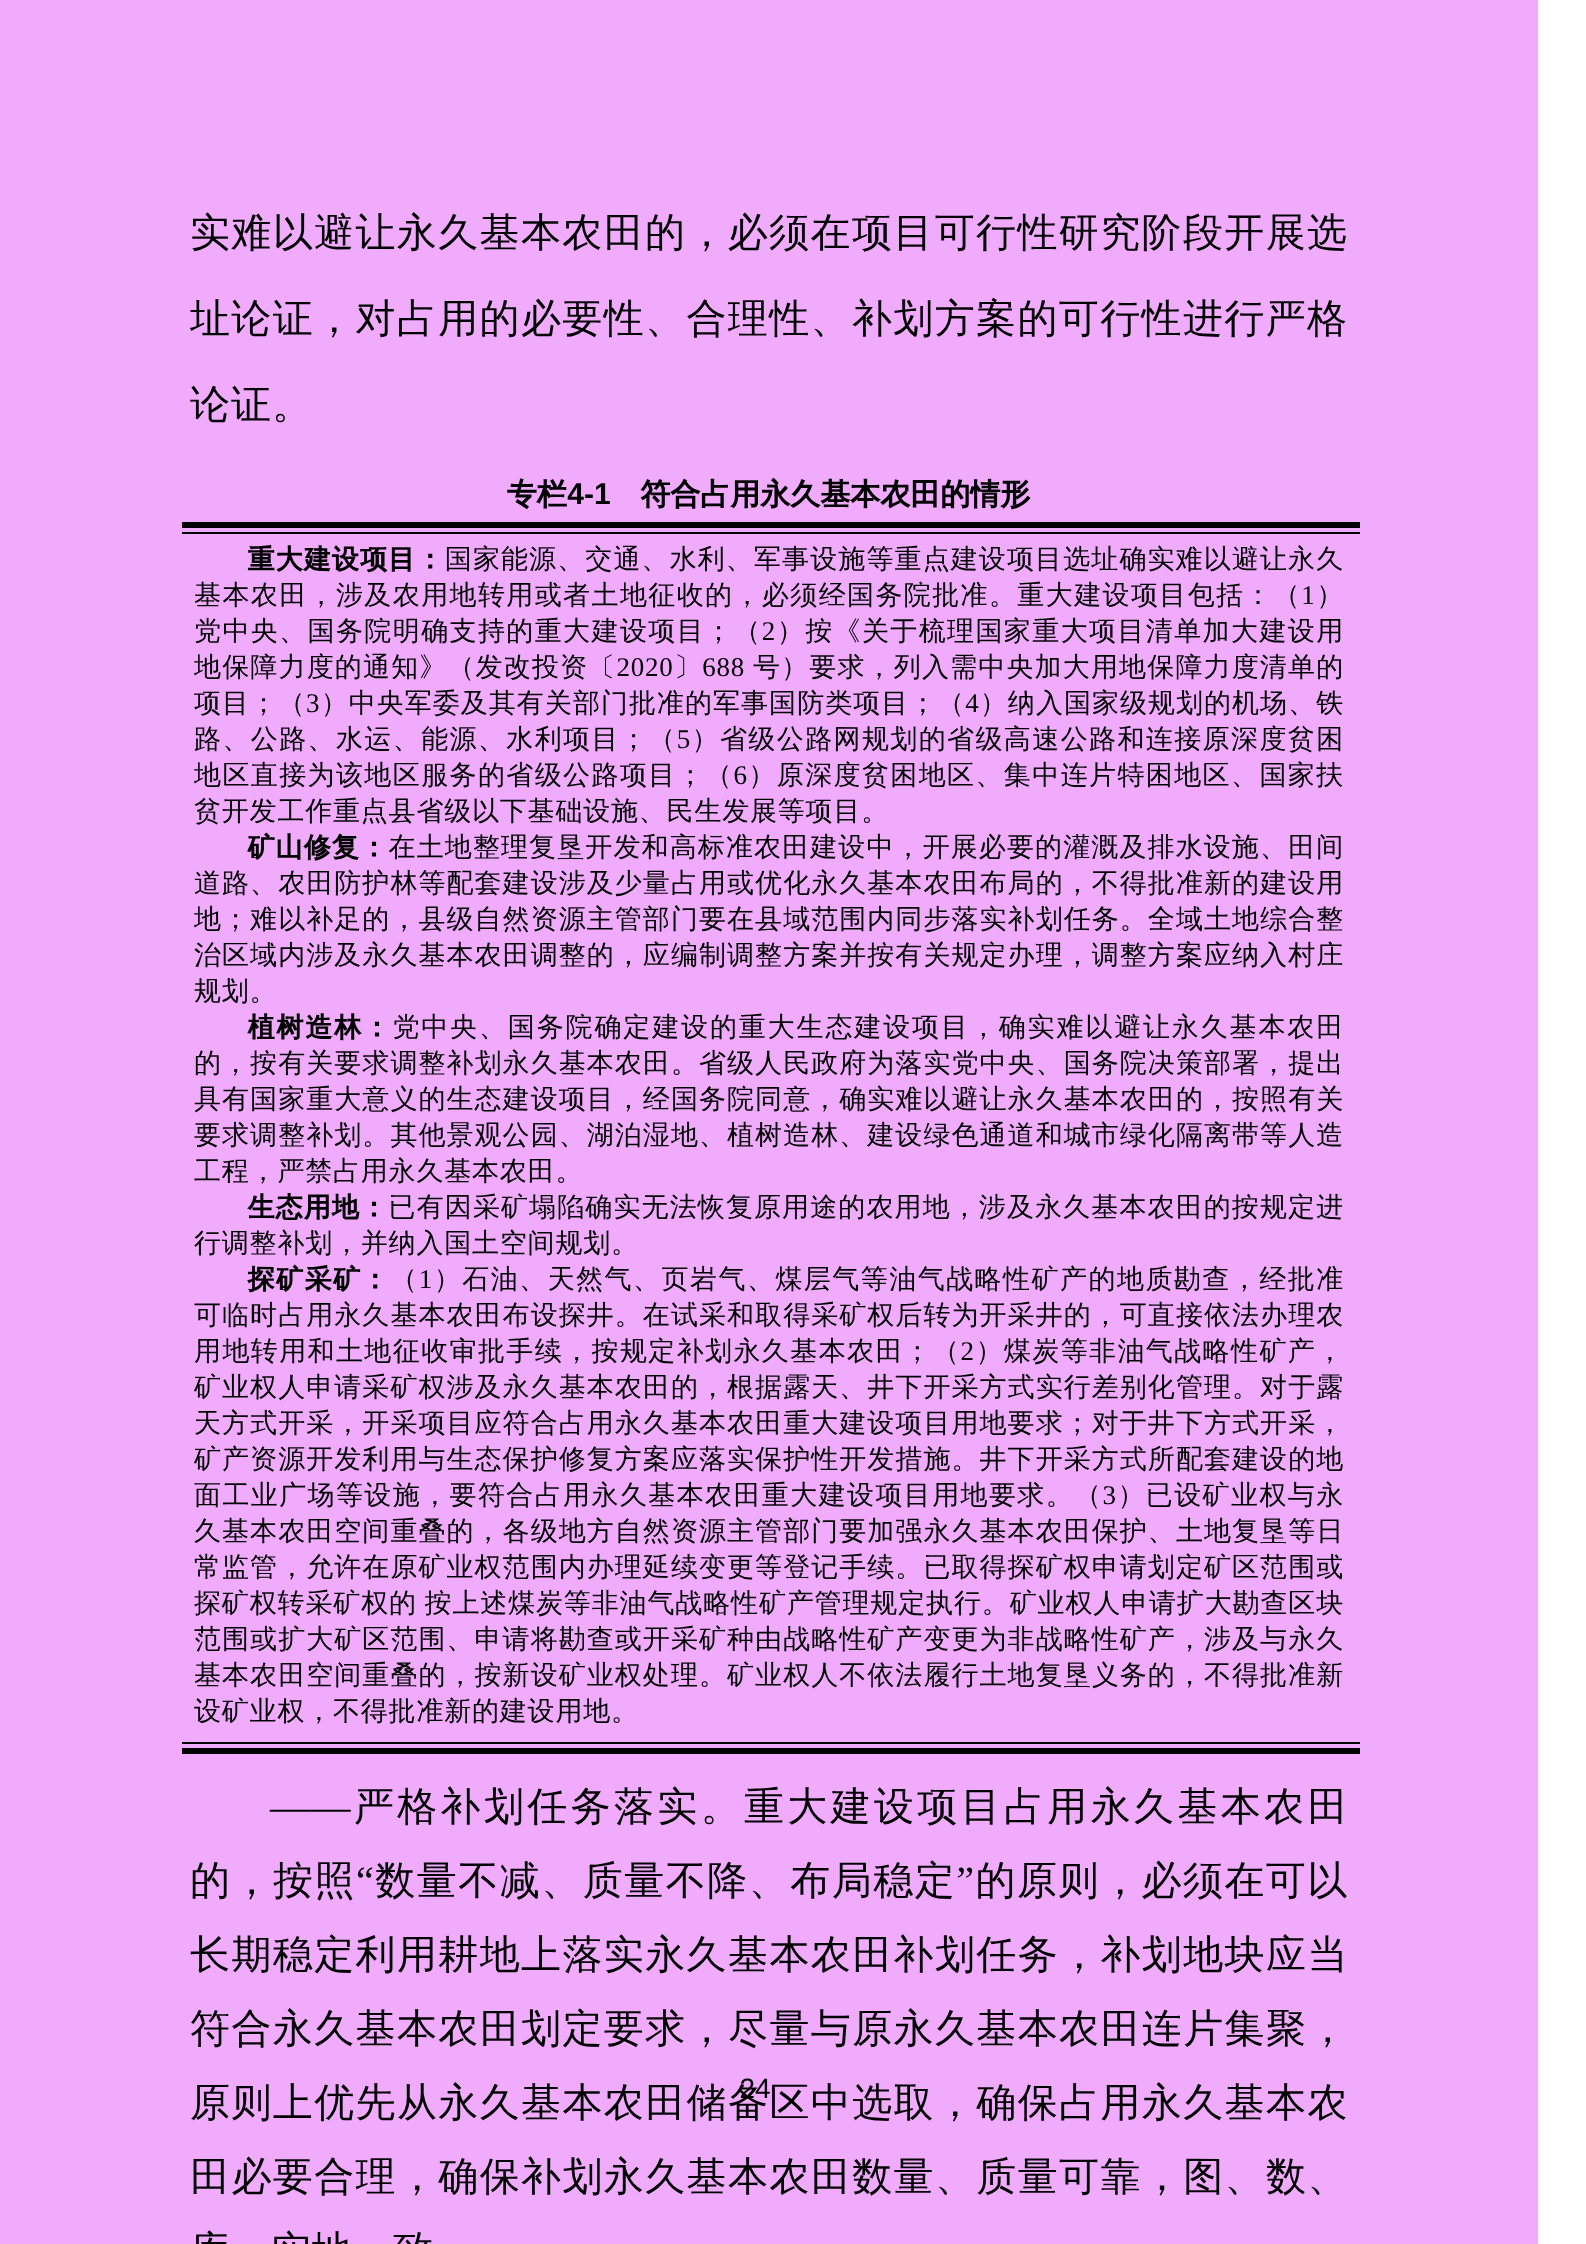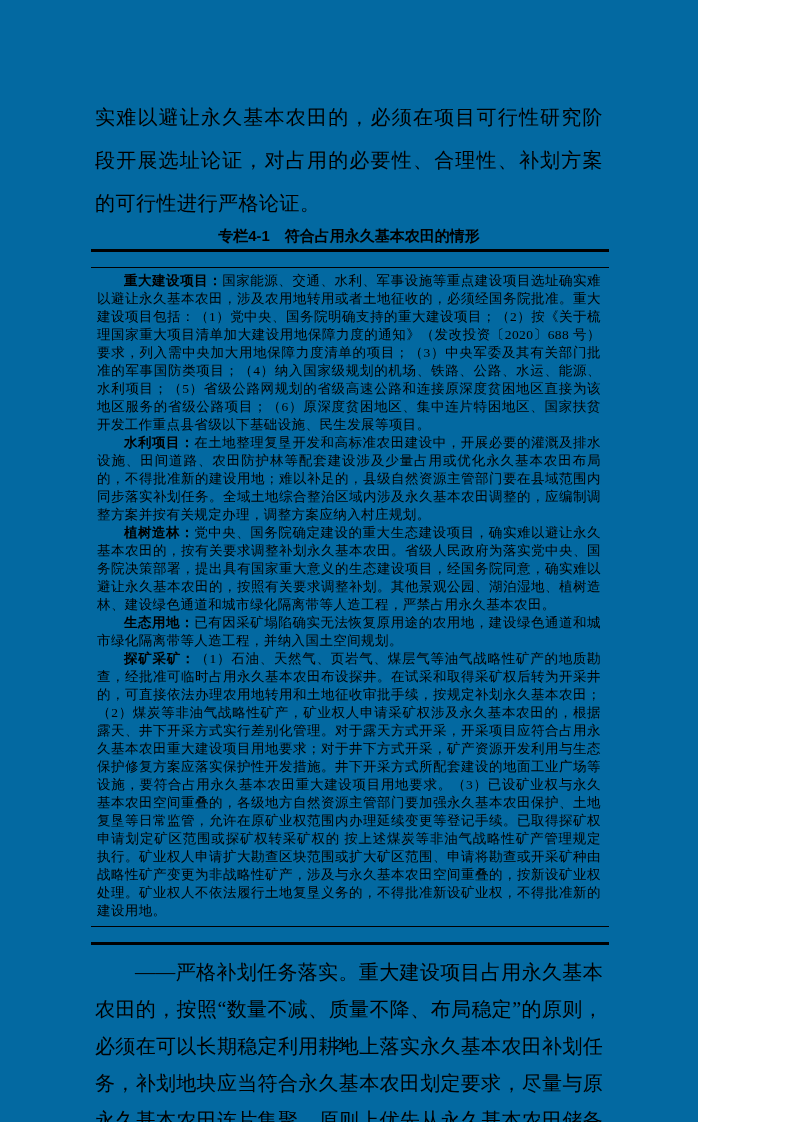--- a/index.html
+++ b/index.html
@@ -2,51 +2,51 @@
 <html><head>
 <meta charset="utf-8">
 <style>
   html, body {
     margin: 0;
     padding: 0;
     background: #ffffff;
   }
   .page {
     position: relative;
-    width: 698px;
+    width: 769px;
     height: 1122px;
-    background: #0369a1;
+    background: #f0abfc;
     color: #000000;
     font-family: "Liberation Serif", serif;
     box-sizing: border-box;
     padding: 96px 95px 0 95px;
     overflow: hidden;
   }
   .intro-para {
     margin: 0;
     font-size: 20px;
     line-height: 43px;
     letter-spacing: 0.5px;
     text-align: justify;
     text-justify: inter-ideograph;
   }
   .box-title {
-    margin-top: 0;
+    margin-top: 12px;
     text-align: center;
     font-family: "Liberation Sans", sans-serif;
     font-weight: bold;
     font-size: 15px;
     line-height: 22px;
     white-space: pre;
   }
   .callout-box {
     margin: 2px -6px 0 -4px;
     border-top: 3px solid #000;
     border-bottom: 3px solid #000;
-    padding: 15px 0;
+    padding: 2px 0;
   }
   .callout-box-inner {
     border-top: 1px solid #000;
     border-bottom: 1px solid #000;
     padding: 4px 8px 6px 6px;
   }
   .box-para {
     margin: 0;
     font-size: 13.5px;
     line-height: 18px;
@@ -88,29 +88,29 @@
   <div class="box-title">专栏4-1　符合占用永久基本农田的情形</div>
 
   <div class="callout-box">
     <div class="callout-box-inner">
 
       <p class="box-para">
         <span class="sec-label">重大建设项目：</span><span>国家能源、交通、水利、军事设施等重点建设项目选址确实难以避让永久基本农田，涉及农用地转用或者土地征收的，必须经国务院批准。重大建设项目包括：（1）党中央、国务院明确支持的重大建设项目；（2）按《关于梳理国家重大项目清单加大建设用地保障力度的通知》（发改投资〔2020〕688 号）要求，列入需中央加大用地保障力度清单的项目；（3）中央军委及其有关部门批准的军事国防类项目；（4）纳入国家级规划的机场、铁路、公路、水运、能源、水利项目；（5）省级公路网规划的省级高速公路和连接原深度贫困地区直接为该地区服务的省级公路项目；（6）原深度贫困地区、集中连片特困地区、国家扶贫开发工作重点县省级以下基础设施、民生发展等项目。</span>
       </p>
 
       <p class="box-para">
-        <span class="sec-label">水利项目：</span><span>在土地整理复垦开发和高标准农田建设中，开展必要的灌溉及排水设施、田间道路、农田防护林等配套建设涉及少量占用或优化永久基本农田布局的，不得批准新的建设用地；难以补足的，县级自然资源主管部门要在县域范围内同步落实补划任务。全域土地综合整治区域内涉及永久基本农田调整的，应编制调整方案并按有关规定办理，调整方案应纳入村庄规划。</span>
+        <span class="sec-label">矿山修复：</span><span>在土地整理复垦开发和高标准农田建设中，开展必要的灌溉及排水设施、田间道路、农田防护林等配套建设涉及少量占用或优化永久基本农田布局的，不得批准新的建设用地；难以补足的，县级自然资源主管部门要在县域范围内同步落实补划任务。全域土地综合整治区域内涉及永久基本农田调整的，应编制调整方案并按有关规定办理，调整方案应纳入村庄规划。</span>
       </p>
 
       <p class="box-para">
         <span class="sec-label">植树造林：</span><span>党中央、国务院确定建设的重大生态建设项目，确实难以避让永久基本农田的，按有关要求调整补划永久基本农田。省级人民政府为落实党中央、国务院决策部署，提出具有国家重大意义的生态建设项目，经国务院同意，确实难以避让永久基本农田的，按照有关要求调整补划。其他景观公园、湖泊湿地、植树造林、建设绿色通道和城市绿化隔离带等人造工程，严禁占用永久基本农田。</span>
       </p>
 
       <p class="box-para">
-        <span class="sec-label">生态用地：</span><span>已有因采矿塌陷确实无法恢复原用途的农用地，建设绿色通道和城市绿化隔离带等人造工程，并纳入国土空间规划。</span>
+        <span class="sec-label">生态用地：</span><span>已有因采矿塌陷确实无法恢复原用途的农用地，涉及永久基本农田的按规定进行调整补划，并纳入国土空间规划。</span>
       </p>
 
       <p class="box-para">
         <span class="sec-label">探矿采矿：</span><span>（1）石油、天然气、页岩气、煤层气等油气战略性矿产的地质勘查，经批准可临时占用永久基本农田布设探井。在试采和取得采矿权后转为开采井的，可直接依法办理农用地转用和土地征收审批手续，按规定补划永久基本农田；（2）煤炭等非油气战略性矿产，矿业权人申请采矿权涉及永久基本农田的，根据露天、井下开采方式实行差别化管理。对于露天方式开采，开采项目应符合占用永久基本农田重大建设项目用地要求；对于井下方式开采，矿产资源开发利用与生态保护修复方案应落实保护性开发措施。井下开采方式所配套建设的地面工业广场等设施，要符合占用永久基本农田重大建设项目用地要求。（3）已设矿业权与永久基本农田空间重叠的，各级地方自然资源主管部门要加强永久基本农田保护、土地复垦等日常监管，允许在原矿业权范围内办理延续变更等登记手续。已取得探矿权申请划定矿区范围或探矿权转采矿权的 按上述煤炭等非油气战略性矿产管理规定执行。矿业权人申请扩大勘查区块范围或扩大矿区范围、申请将勘查或开采矿种由战略性矿产变更为非战略性矿产，涉及与永久基本农田空间重叠的，按新设矿业权处理。矿业权人不依法履行土地复垦义务的，不得批准新设矿业权，不得批准新的建设用地。</span>
       </p>
 
     </div>
   </div>
 
   <p class="closing-para">——严格补划任务落实。重大建设项目占用永久基本农田的，按照“数量不减、质量不降、布局稳定”的原则，必须在可以长期稳定利用耕地上落实永久基本农田补划任务，补划地块应当符合永久基本农田划定要求，尽量与原永久基本农田连片集聚，原则上优先从永久基本农田储备区中选取，确保占用永久基本农田必要合理，确保补划永久基本农田数量、质量可靠，图、数、库、实地一致。</p>

